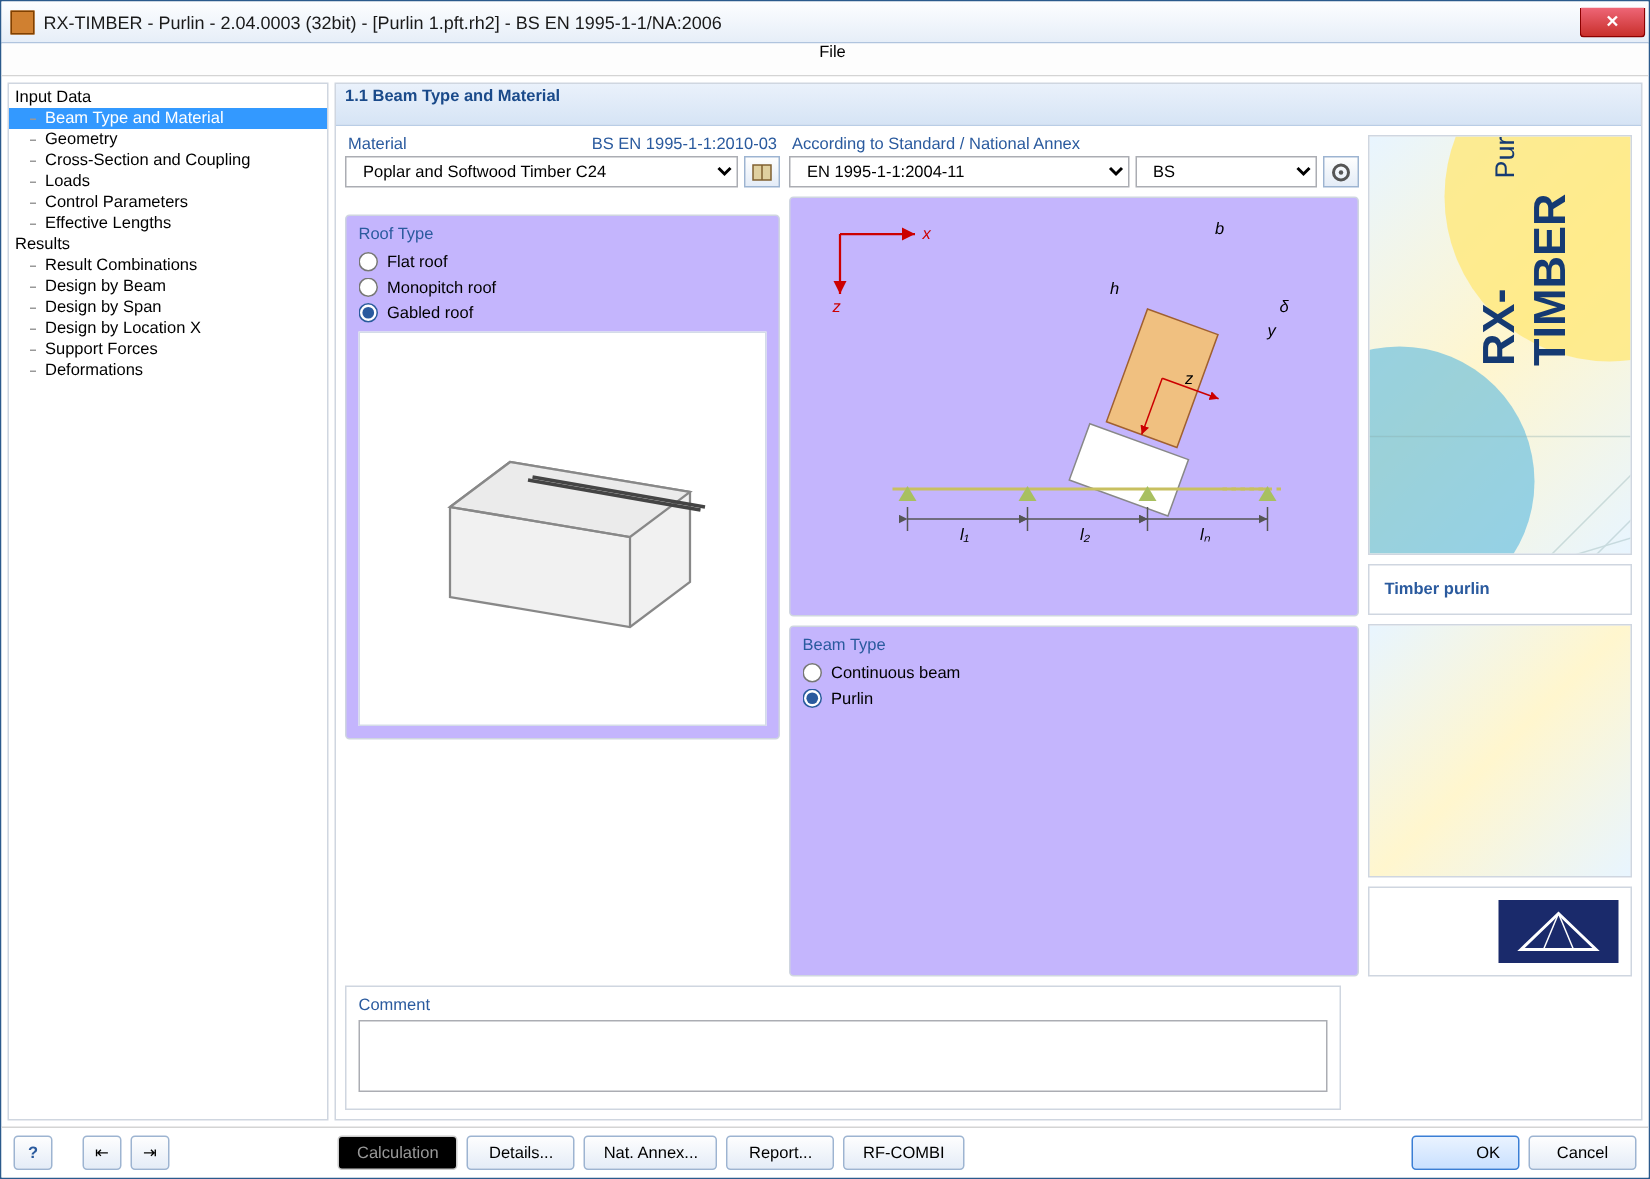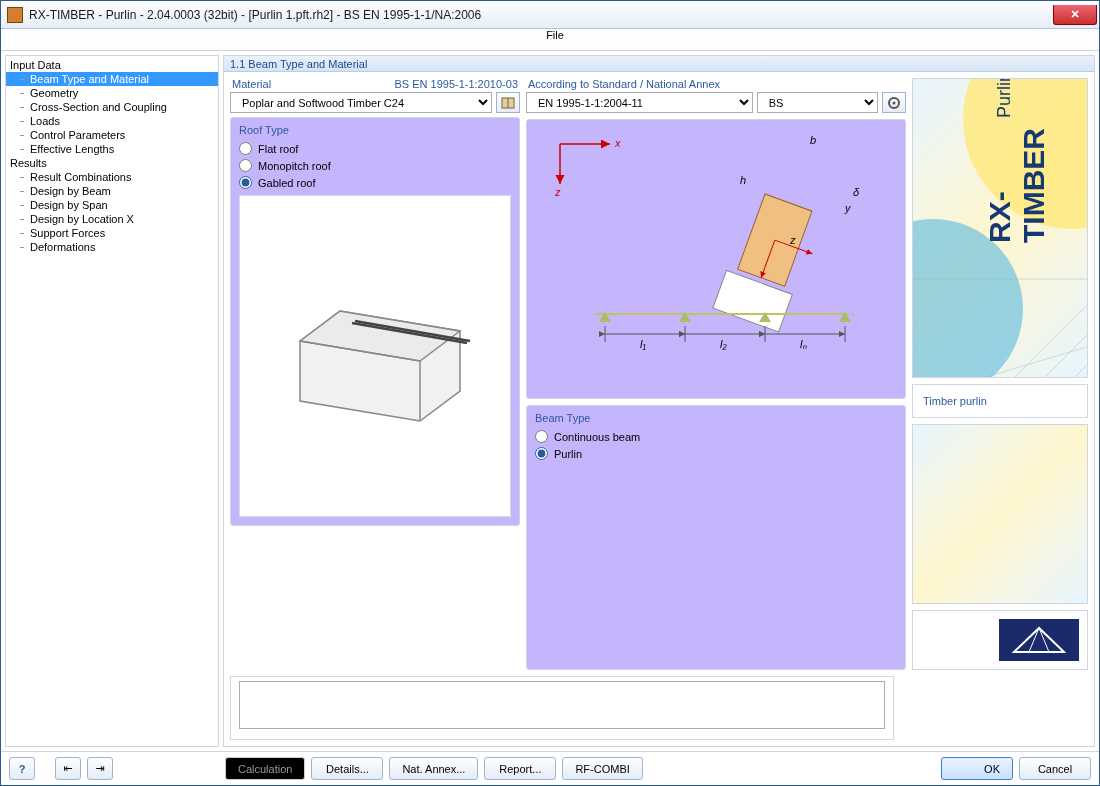--- a/index.html
+++ b/index.html
@@ -11,39 +11,39 @@
 .titlebar .close { width: 44px; height: 20px; margin-right: 2px; background: linear-gradient(#e67,#c9302c); border: 1px solid #8b0000; border-top: none; border-radius: 0 0 3px 3px; color:#fff; display:flex;align-items:center;justify-content:center; font-weight:bold; cursor:pointer; }
 .menubar { height: 22px; display: flex; align-items: center; gap: 14px; padding-left: 10px; border-bottom: 1px solid #d4d4d4; background:#fdfdfd;flex-direction:column; }
 .menubar span { color:#000; cursor:pointer; }
 .content { flex:1; display:flex; padding: 4px; gap:4px; background:#fff; }
 .navpane { width: 214px; background:#fff; border:1px solid #cfd6e0; padding-top:2px; }
 .navpane .group { color:#000; padding:1px 4px; }
 .navpane .item { padding:1px 2px 1px 24px; color:#000; cursor:pointer; position:relative; }
 .navpane .item::before { content:""; position:absolute; left:14px; top:7px; width:4px; height:1px; background:#999; }
 .navpane .item.active { background:#3399ff; color:#fff; }
 .rightpane { flex:1; display:flex; flex-direction:column; border:1px solid #cfd6e0; }
-.rightpane .header { height:16px; background:linear-gradient(#eaf1fb,#d6e4f5); border-bottom:1px solid #b9cde6; color:#1a4a8a; padding:2px 6px; font-weight: normal; }
+.rightpane .header { height:28px; background:linear-gradient(#eaf1fb,#d6e4f5); border-bottom:1px solid #b9cde6; color:#1a4a8a; padding:2px 6px; font-weight: bold; }
 .rightbody { flex:1; display:flex; gap:6px; padding:6px; }
-.leftcol { width:290px; display:flex; flex-direction:column; gap:4px; }
+.leftcol { width:290px; display:flex; flex-direction:column; gap:18px; }
 .midcol { width:380px; display:flex; flex-direction:column; gap:6px; }
 .brandcol { flex:1; display:flex; flex-direction:column; gap:6px; }
 .fieldhead { display:flex; justify-content:space-between; color:#2a5a9e; padding:0 2px 2px; font-size:11px; }
 .fieldrow { display:flex; gap:4px; }
 select, .combo { height:21px; border:1px solid #abadb3; background:#fff; padding:1px 7px; flex:1; font-size:11px; }
 .iconbtn { width:24px; height:21px; border:1px solid #9db4d1; background:linear-gradient(#fefefe,#e4ecf7); cursor:pointer; display:flex;align-items:center;justify-content:center; }
 .groupbox { border:1px solid #cfd6e0; border-radius:3px; background:#c4b5fd; padding:4px 8px 8px; display:flex; flex-direction:column; }
 .groupbox > legend, .gtitle { color:#2a5a9e; padding:2px 0 4px; }
 .radio { display:flex; align-items:center; gap:6px; padding:2px 0; }
 .radio input { accent-color:#2a5a9e; }
 .illustration { flex:1; background:#fff; border:1px solid #d4dce8; display:flex; align-items:center; justify-content:center; padding:4px; }
 .brandbox { flex:1; border:1px solid #cfd6e0; background: linear-gradient(135deg,#e8f5ff 0%, #fff6ce 50%, #e8f5ff 100%); position:relative; overflow:hidden; }
 .brandtitle { position:absolute; left:60%; top:55%; transform: rotate(-90deg) translate(0,-50%); transform-origin: left top; display:flex; align-items:baseline; gap:10px; }
 .brandtitle .big { font-size:30px; font-weight:bold; color:#153a72; }
 .brandtitle .sub { font-size:18px; color:#153a72; }
-.caption { border:1px solid #cfd6e0; padding:10px; color:#2a5a9e; font-weight:normal; }
+.caption { border:1px solid #cfd6e0; padding:10px; color:#2a5a9e; font-weight:bold; }
 .logobox { border:1px solid #cfd6e0; padding:8px; display:flex; justify-content:flex-end; }
 .logobox .logo { width:80px; height:42px; background:#1a2a6b; display:flex;align-items:center;justify-content:center; }
 .logobox .logo svg { width:60px; height:32px; }
 .footer { height:34px; border-top:1px solid #d4d4d4; display:flex; align-items:center; padding:0 8px; gap:6px; background:#fff; }
 .btn { height:23px; border:1px solid #9db4d1; background:linear-gradient(#fefefe,#e4ecf7); padding:0 12px; cursor:pointer; border-radius:3px; color:#000; min-width:72px; }
 .btn.primary { border-color:#3a7ed5; background:linear-gradient(#eaf3ff,#c9e0ff);text-align:right; }
 .btn.disabled { color:#999; border-color:#ccc; background:#000000; cursor:default; }
 .smallbtn { width:26px; height:23px; border:1px solid #9db4d1; background:linear-gradient(#fefefe,#e4ecf7); cursor:pointer; border-radius:3px; display:flex;align-items:center;justify-content:center; }
 .spacer { flex:1; }
 .commentbox { border:1px solid #cfd6e0; padding:4px 8px 8px; }
@@ -258,20 +258,21 @@
                   <line x1="30" y1="4" x2="40" y2="28" stroke="#fff"></line>
                 </svg>
             </div>
           </div>
         </div>
 
       </div>
 
       <div style="display:flex; gap:6px; padding:0 6px 6px;">
         <div class="commentbox" style="flex:1">
+          <div class="gtitle">Comment</div>
           <textarea style=""></textarea>
         </div>
         <div style="width:188px"></div>
       </div>
     </div>
   </div>
 
   <div class="footer">
     <div class="smallbtn">
         <span style="color:#2a5a9e;font-weight:bold">?</span>

